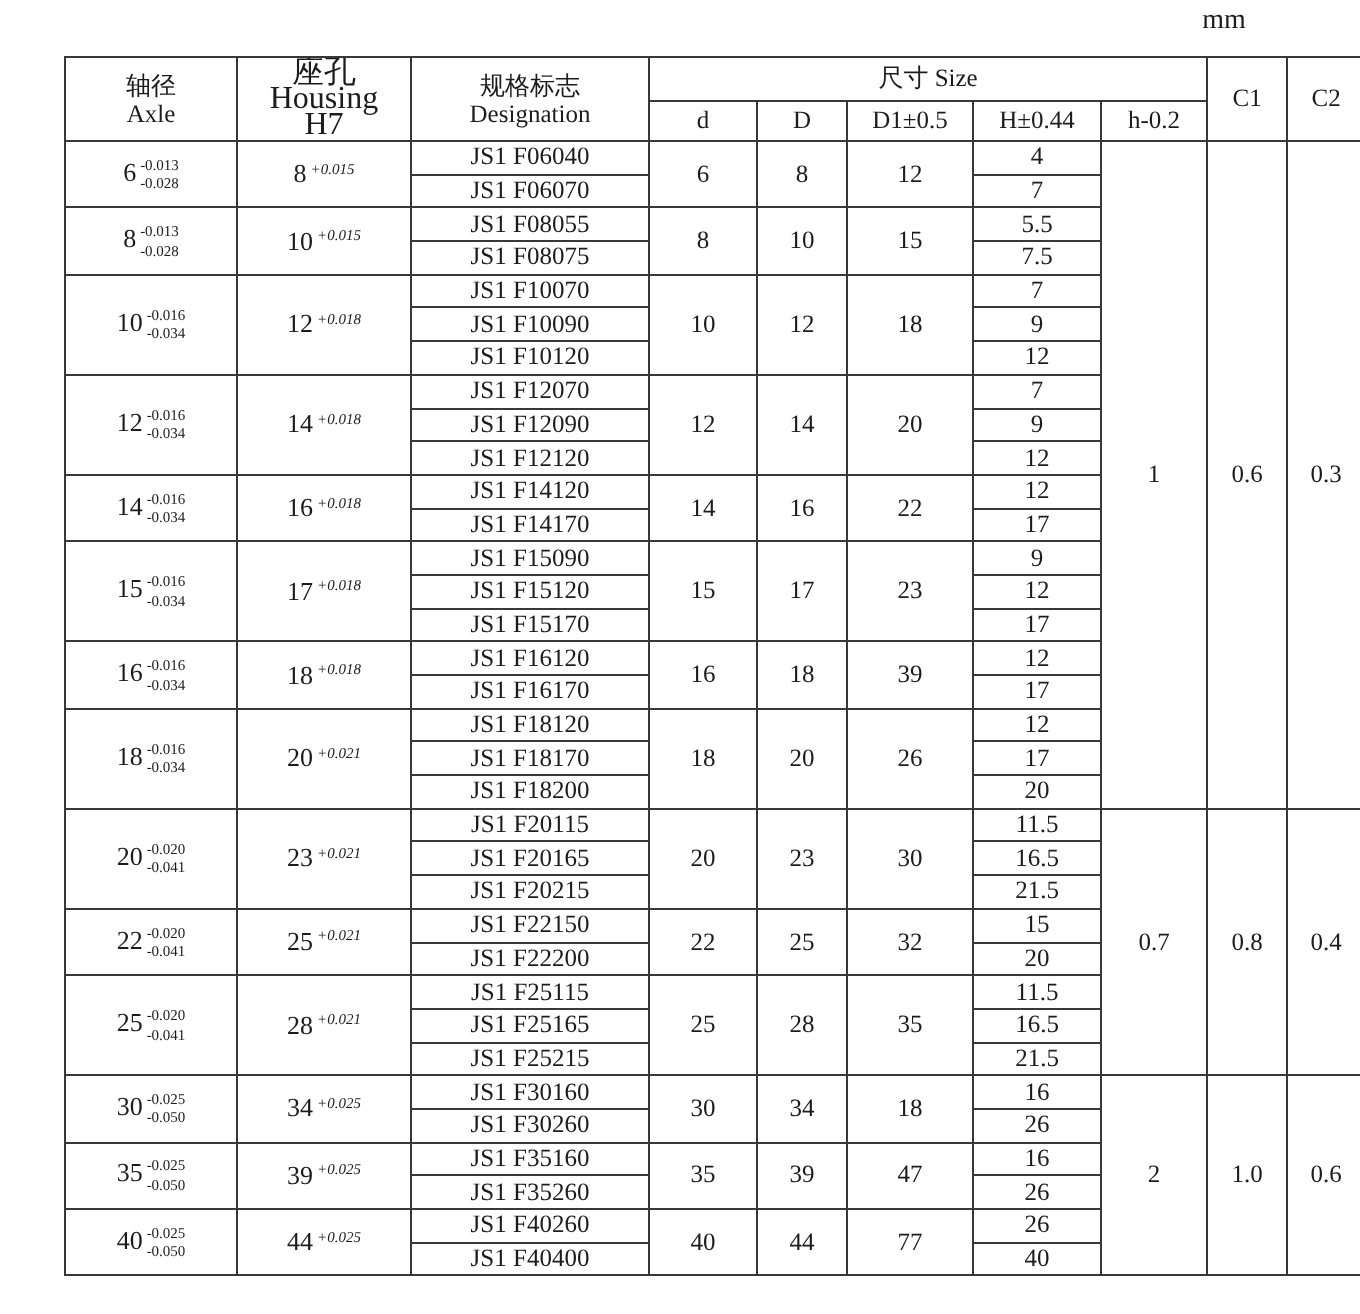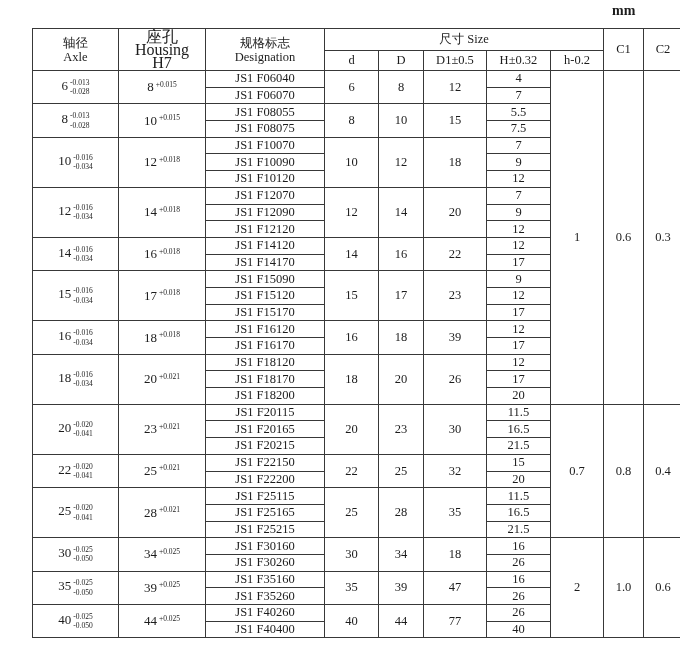--- a/index.html
+++ b/index.html
@@ -7,25 +7,25 @@
     position: relative;
     width: 680px;
     height: 657px;
     background: #ffffff;
     font-family: "Liberation Serif", serif;
     color: #1c1c1c;
   }
   .unit-label {
     position: absolute;
     top: 3px;
-    left: 612px;
+    left: 592px;
     width: 40px;
-    text-align: left;
+    text-align: center;
     font-size: 14px;
-    font-weight: bold;
+    font-weight: normal;
   }
   table.spec {
     position: absolute;
     left: 32px;
     top: 28px;
     width: 650px;
     border-collapse: collapse;
     table-layout: fixed;
   }
   .spec th, .spec td {
@@ -47,21 +47,21 @@
   .tol {
     display: inline-flex;
     flex-direction: column;
     justify-content: center;
     vertical-align: middle;
     text-align: left;
     font-size: 7.5px;
     line-height: 1.25;
     margin-left: 2px;
   }
-  .tol.single { position: relative; top: -4px; }
+  .tol.single { position: relative; top: -4px; font-style: italic; }
 </style>
 </head>
 <body>
 
 <div class="page">
   <div class="unit-label">mm</div>
 
   <table class="spec">
     <colgroup>
       <col style="width:86px">
@@ -91,21 +91,21 @@
           <div class="hline">Designation</div>
         </th>
         <th colspan="5">尺寸 Size</th>
         <th rowspan="2">C1</th>
         <th rowspan="2">C2</th>
       </tr>
       <tr class="hr2">
         <th>d</th>
         <th>D</th>
         <th>D1±0.5</th>
-        <th>H±0.32</th>
+        <th>H±0.44</th>
         <th>h-0.2</th>
       </tr>
     </thead>
     <tbody id="table-body">
         <tr>
           <td rowspan="2"><span class="nom">6</span><span class="tol">
               <span>-0.013</span>
               <span>-0.028</span>
             </span></td>
           <td rowspan="2"><span class="nom">8</span><span class="tol single">

